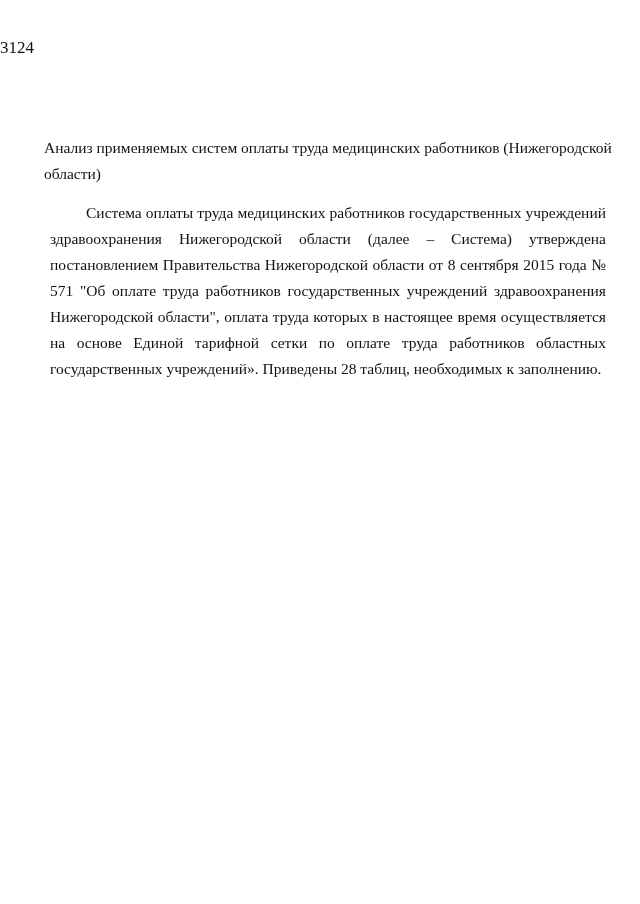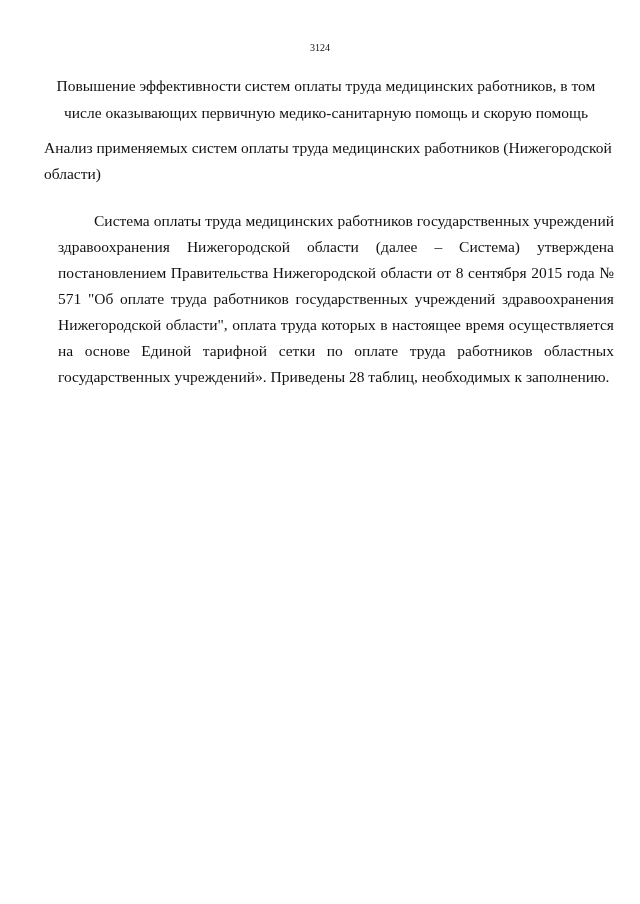--- a/index.html
+++ b/index.html
@@ -20,22 +20,21 @@
     left: 0;
     top: 0;
     width: 640px;
     height: 904px;
   }
   .page-number {
     position: absolute;
     top: 38px;
     left: 0;
     width: 640px;
-    text-align: center;
-    font-size: 10px;
+    font-size: 17px;
     line-height: 20px;
   }
   .title {
     position: absolute;
     top: 72px;
     left: 46px;
     width: 560px;
     text-align: center;
     font-size: 15.5px;
     line-height: 27px;
@@ -50,24 +49,23 @@
   }
   .body-text {
     position: absolute;
     top: 196px;
     left: 46px;
     width: 556px;
     text-align: justify;
     text-indent: 36px;
     font-size: 15.5px;
     line-height: 26px;
-    margin: 12px;
+    margin: 4px;
   }
 </style>
 </head>
 <body>
 
 <div class="page">
   <div class="page-number">3124</div>
-  <div class="title">Повышение эффективности систем оплаты труда медицинских работников, в том числе оказывающих первичную медико-санитарную помощь и скорую помощь</div>
   <div class="subtitle">Анализ применяемых систем оплаты труда медицинских работников (Нижегородской области)</div>
   <p class="body-text">Система оплаты труда медицинских работников государственных учреждений здравоохранения Нижегородской области (далее – Система) утверждена постановлением Правительства Нижегородской области от 8 сентября 2015 года № 571 "Об оплате труда работников государственных учреждений здравоохранения Нижегородской области", оплата труда которых в настоящее время осуществляется на основе Единой тарифной сетки по оплате труда работников областных государственных учреждений». Приведены 28 таблиц, необходимых к заполнению.</p>
 </div>
 
 </body></html>

